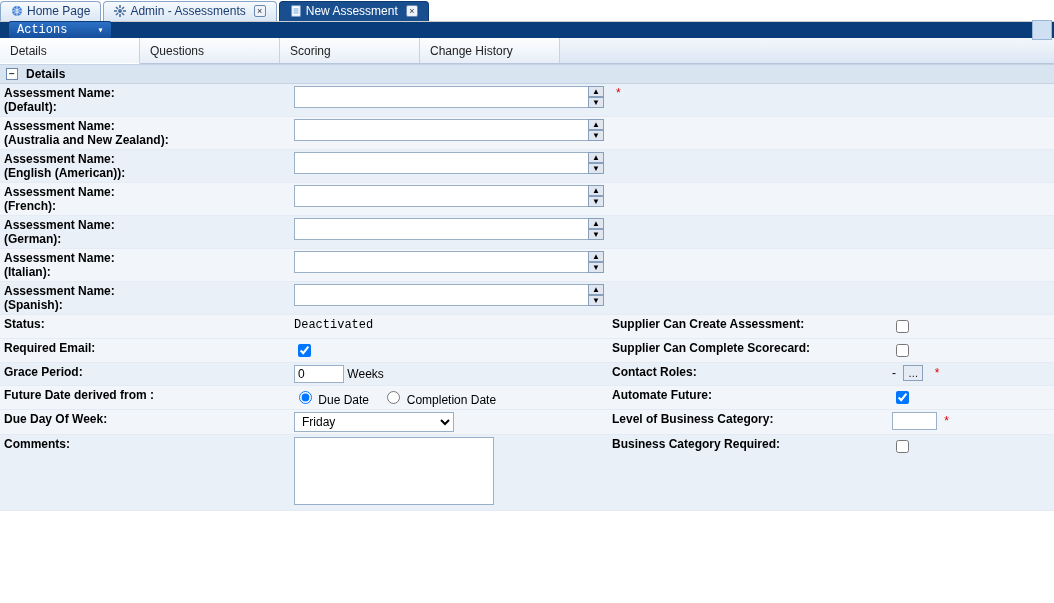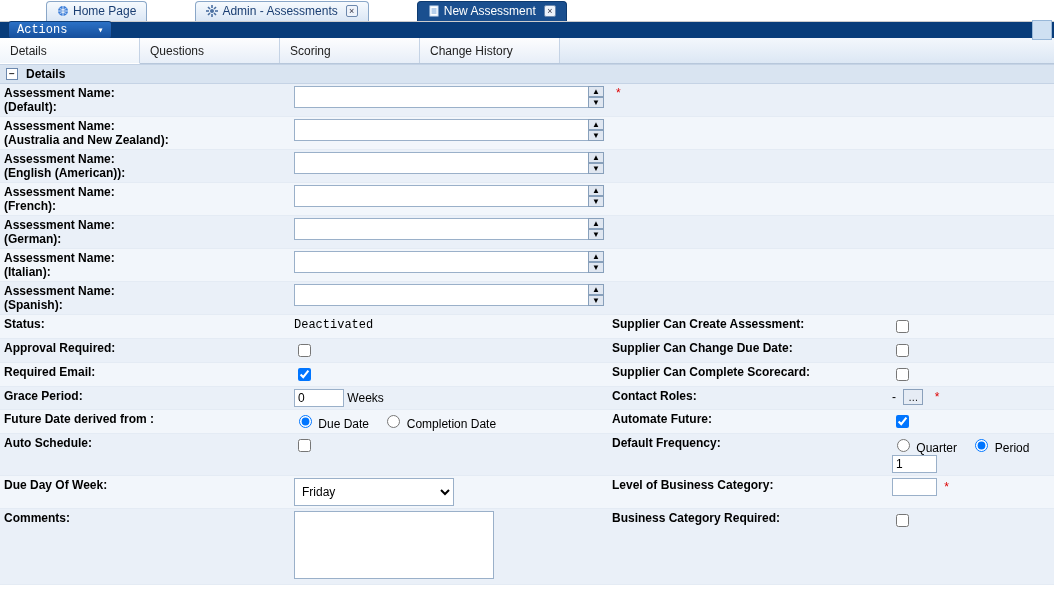--- a/index.html
+++ b/index.html
@@ -25,21 +25,20 @@
     padding: 2px 10px;
     height: 20px;
     border: 1px solid #8aa7c8;
     border-bottom: none;
     border-top-left-radius: 4px;
     border-top-right-radius: 4px;
     margin-right: 2px;
     cursor: pointer;
     background: linear-gradient(#f6fafe,#dbe7f5);
     color: #1a3e72;
-    margin-left: 46px;
   }
   .page-tab.active {
     background: #1a4f8f;
     color: #fff;
     border-color: #0d3a70;
   }
   .tab-icon { width:12px; height:12px; display:inline-block; }
   .tab-close {
     width:12px; height:12px;
     border:1px solid #6c88ad; border-radius:2px;
@@ -123,21 +122,21 @@
   .req { color:#d00; margin-left:4px; font-weight:normal; }
   input[type=text].field, textarea.field, select.field {
     font-family:inherit; font-size:12px;
     border:1px solid #9ab0c9;
     background:#fff;
     padding:1px 3px;
   }
   input[type=text].wide { width:200px; }
   input[type=text].num { width:50px; }
   input[type=text].tiny { width:45px; }
-  select.field { width:160px; height:28px; }
+  select.field { width:160px; height:20px; }
   textarea.field { width:200px; height:68px; resize:none; }
   
   .memo-wrap { display:flex; width:310px; height:22px; }
   .memo-text { flex:1; border:1px solid #9ab0c9; border-right:none; background:#fff; }
   .memo-spin { width:16px; display:flex; flex-direction:column; }
   .memo-spin button {
     flex:1; padding:0; border:1px solid #88a0bb; background:#e0e7f1;
     font-size:8px; line-height:8px; cursor:pointer;
   }
   .inline-radio label { font-weight:normal; margin-right:10px;margin-top:12px; }
@@ -315,26 +314,20 @@
         <td colspan="2"></td>
   </tr>
 
   <tr class="row-alt0">
     <td class="label-col">Status:</td>
     <td class="input-col"><span style="font-weight:normal;font-family:Liberation Mono, monospace;">Deactivated</span></td>
     <td class="label-col2">Supplier Can Create Assessment:</td>
     <td class="value-col2"><input type="checkbox" style=""></td>
   </tr>
 
-  <tr class="row-alt1">
-    <td class="label-col">Approval Required:</td>
-    <td class="input-col"><input type="checkbox" style=""></td>
-    <td class="label-col2">Supplier Can Change Due Date:</td>
-    <td class="value-col2"><input type="checkbox" style=""></td>
-  </tr>
 
   <tr class="row-alt0">
     <td class="label-col">Required Email:</td>
     <td class="input-col"><input type="checkbox" checked="" style=""></td>
     <td class="label-col2">Supplier Can Complete Scorecard:</td>
     <td class="value-col2"><input type="checkbox" style=""></td>
   </tr>
 
   <tr class="row-alt1">
     <td class="label-col">Grace Period:</td>
@@ -353,30 +346,20 @@
   <tr class="row-alt0">
     <td class="label-col">Future Date derived from :</td>
     <td class="input-col inline-radio">
       <label><input type="radio" name="fd" checked="" style=""> <span>Due Date</span></label>
       <label><input type="radio" name="fd" style=""> <span>Completion Date</span></label>
     </td>
     <td class="label-col2">Automate Future:</td>
     <td class="value-col2"><input type="checkbox" checked="" style=""></td>
   </tr>
 
-  <tr class="row-alt1">
-    <td class="label-col">Auto Schedule:</td>
-    <td class="input-col"><input type="checkbox" style=""></td>
-    <td class="label-col2">Default Frequency:</td>
-    <td class="value-col2 inline-radio">
-      <label><input type="radio" name="freq" style=""> <span>Quarter</span></label>
-      <label><input type="radio" name="freq" checked="" style=""> <span>Period</span></label>
-      <input type="text" class="field tiny" value="1" style="">
-    </td>
-  </tr>
 
   <tr class="row-alt0">
     <td class="label-col">Due Day Of Week:</td>
     <td class="input-col">
       <select class="field">
         <option>Friday</option>
       </select>
     </td>
     <td class="label-col2">Level of Business Category:</td>
     <td class="value-col2">

